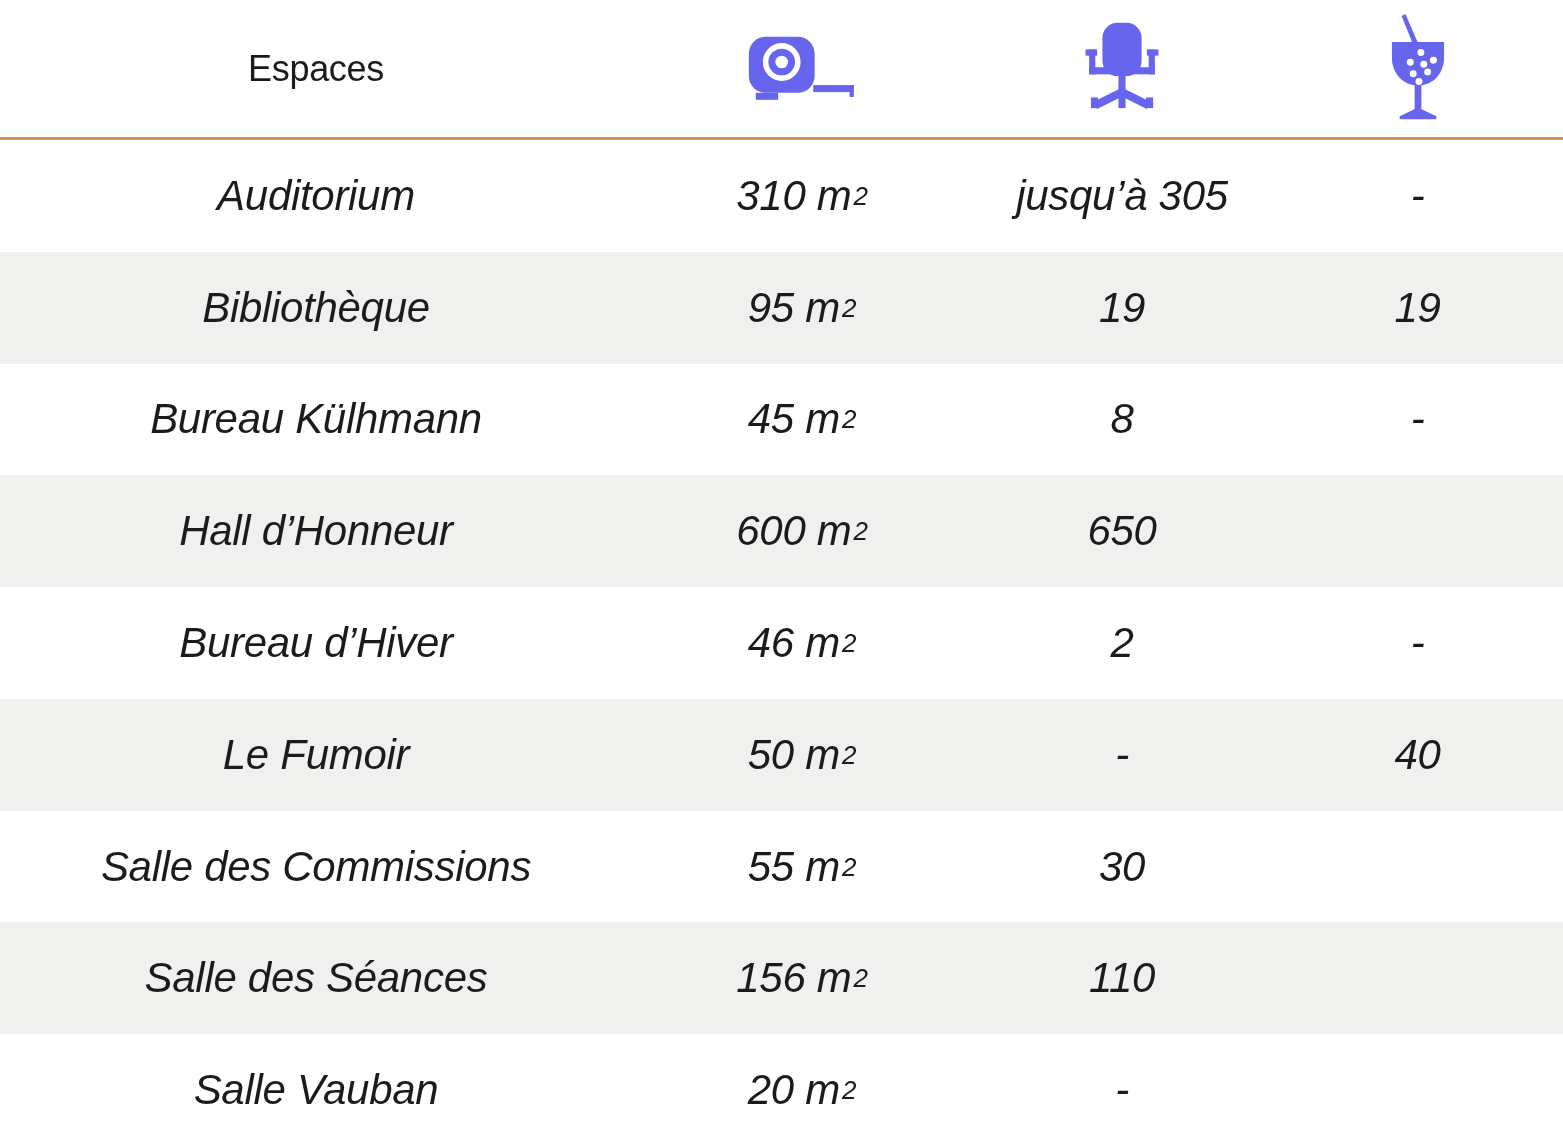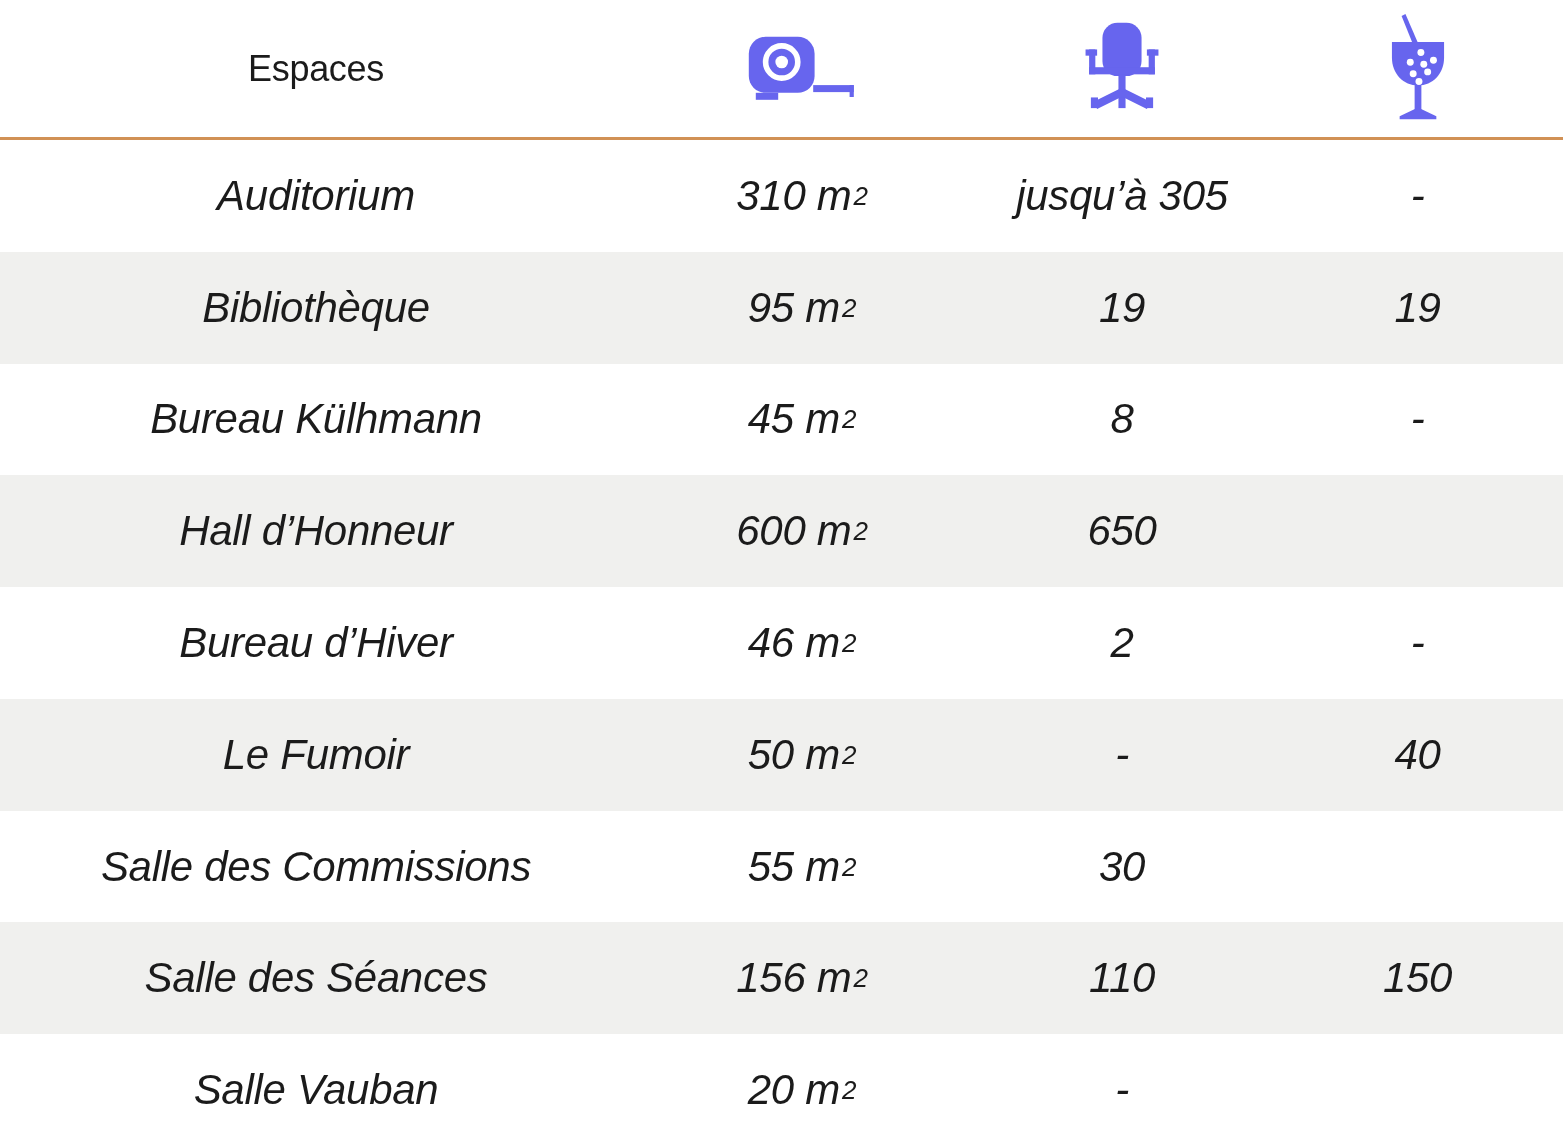--- a/index.html
+++ b/index.html
@@ -184,21 +184,20 @@
       <div class="cell">30</div>
     </div>
 
     <div class="row">
       <div class="cell">Salle des Séances</div>
       <div class="cell">
           <span>156 m</span>
           <span class="sup">2</span>
         </div>
       <div class="cell">110</div>
-      <div class="cell">150</div>
     </div>
 
     <div class="row">
       <div class="cell">Salle Vauban</div>
       <div class="cell">
           <span>20 m</span>
           <span class="sup">2</span>
         </div>
       <div class="cell">-</div>
     </div>

